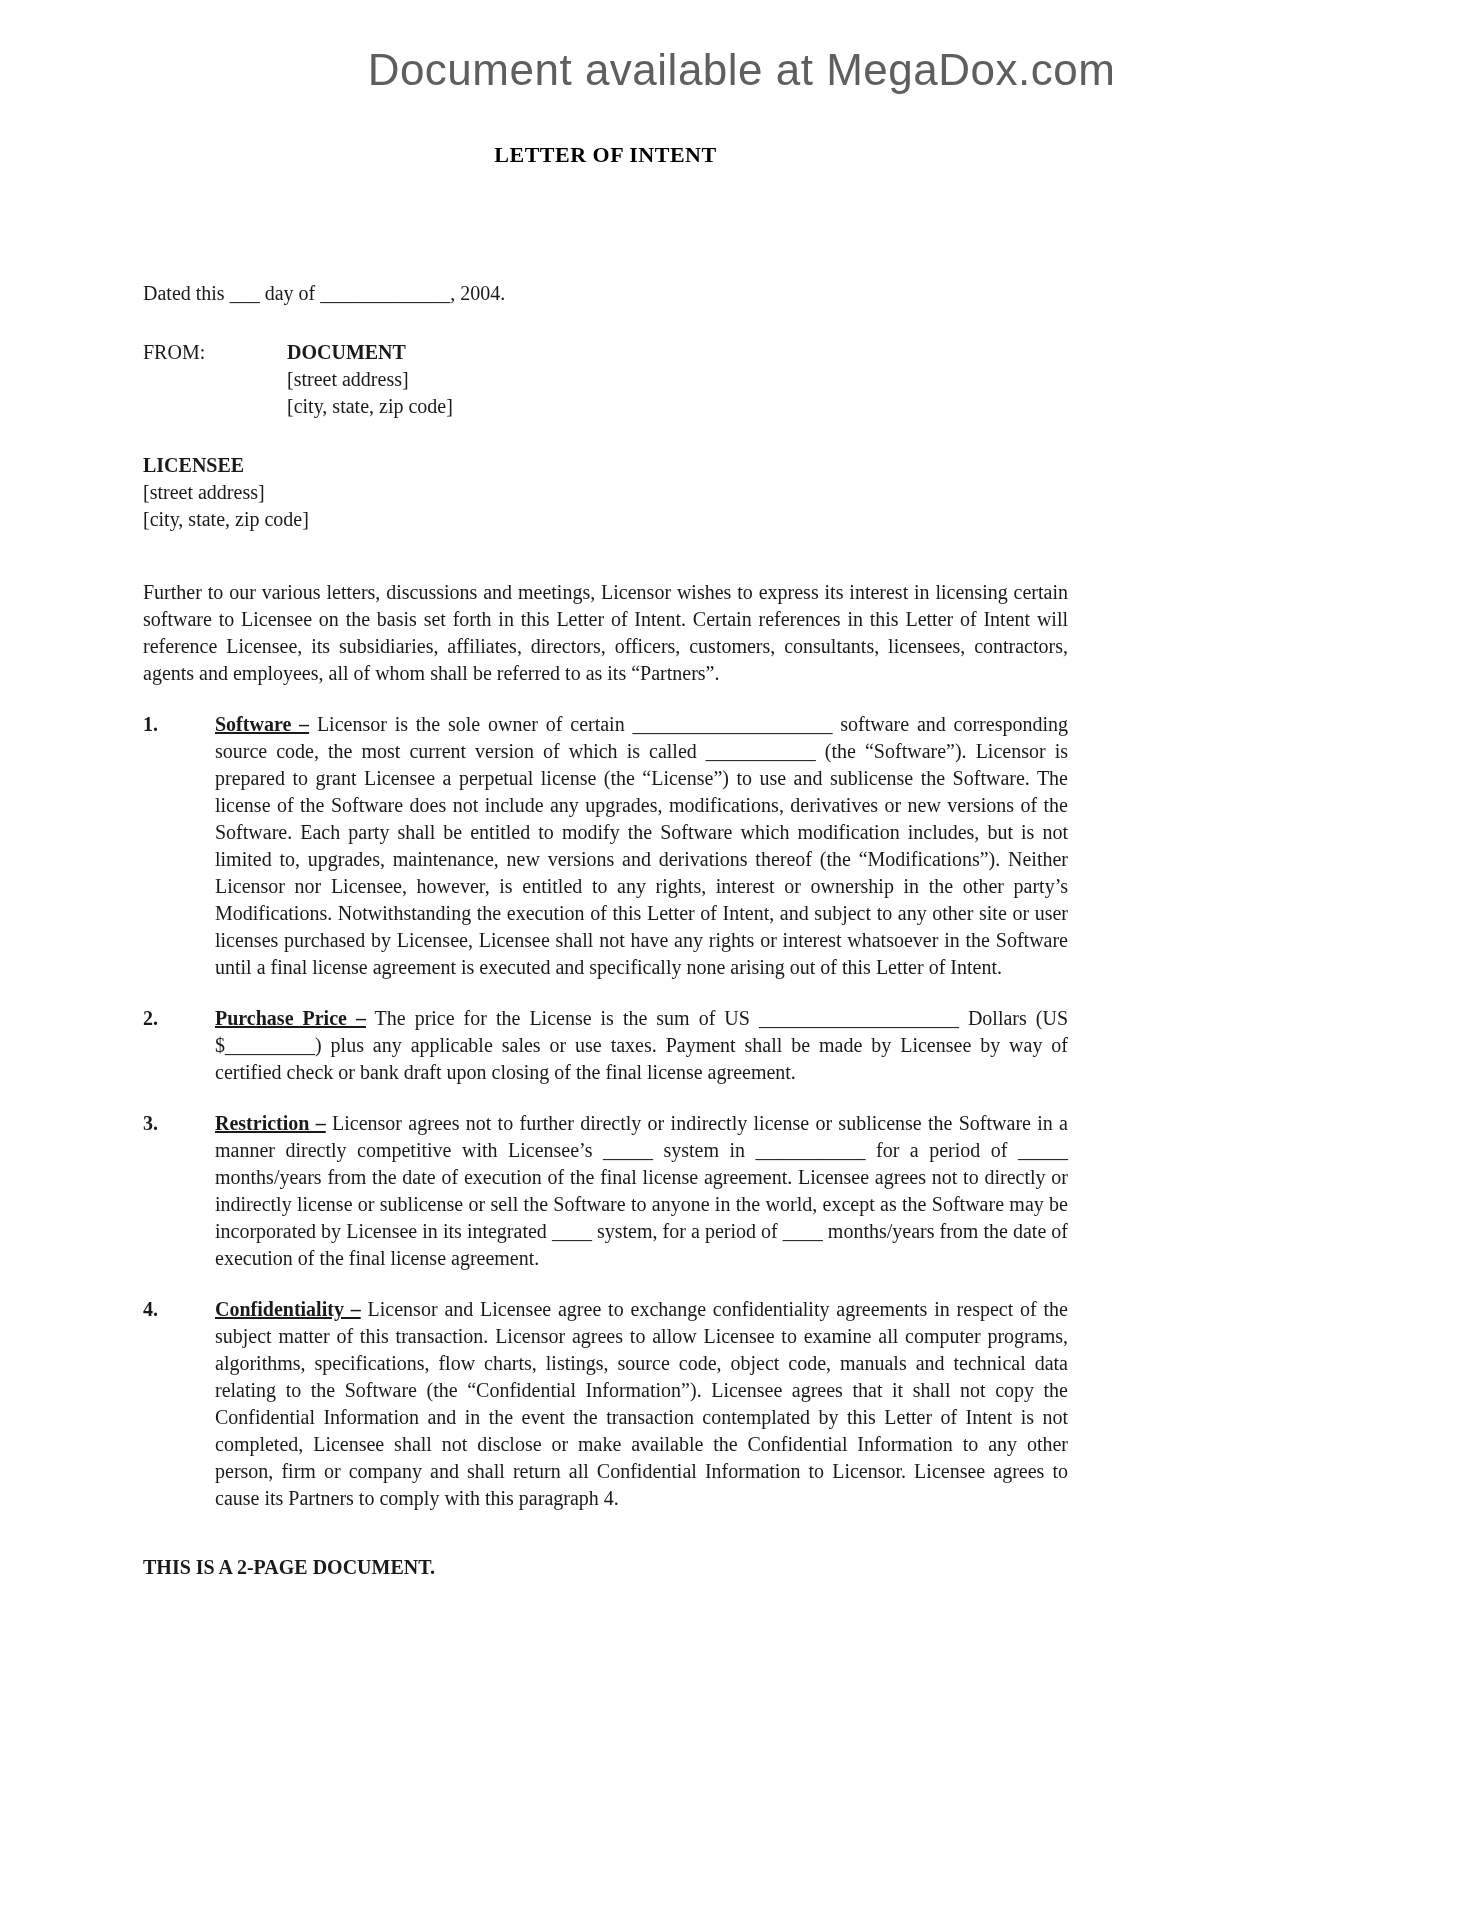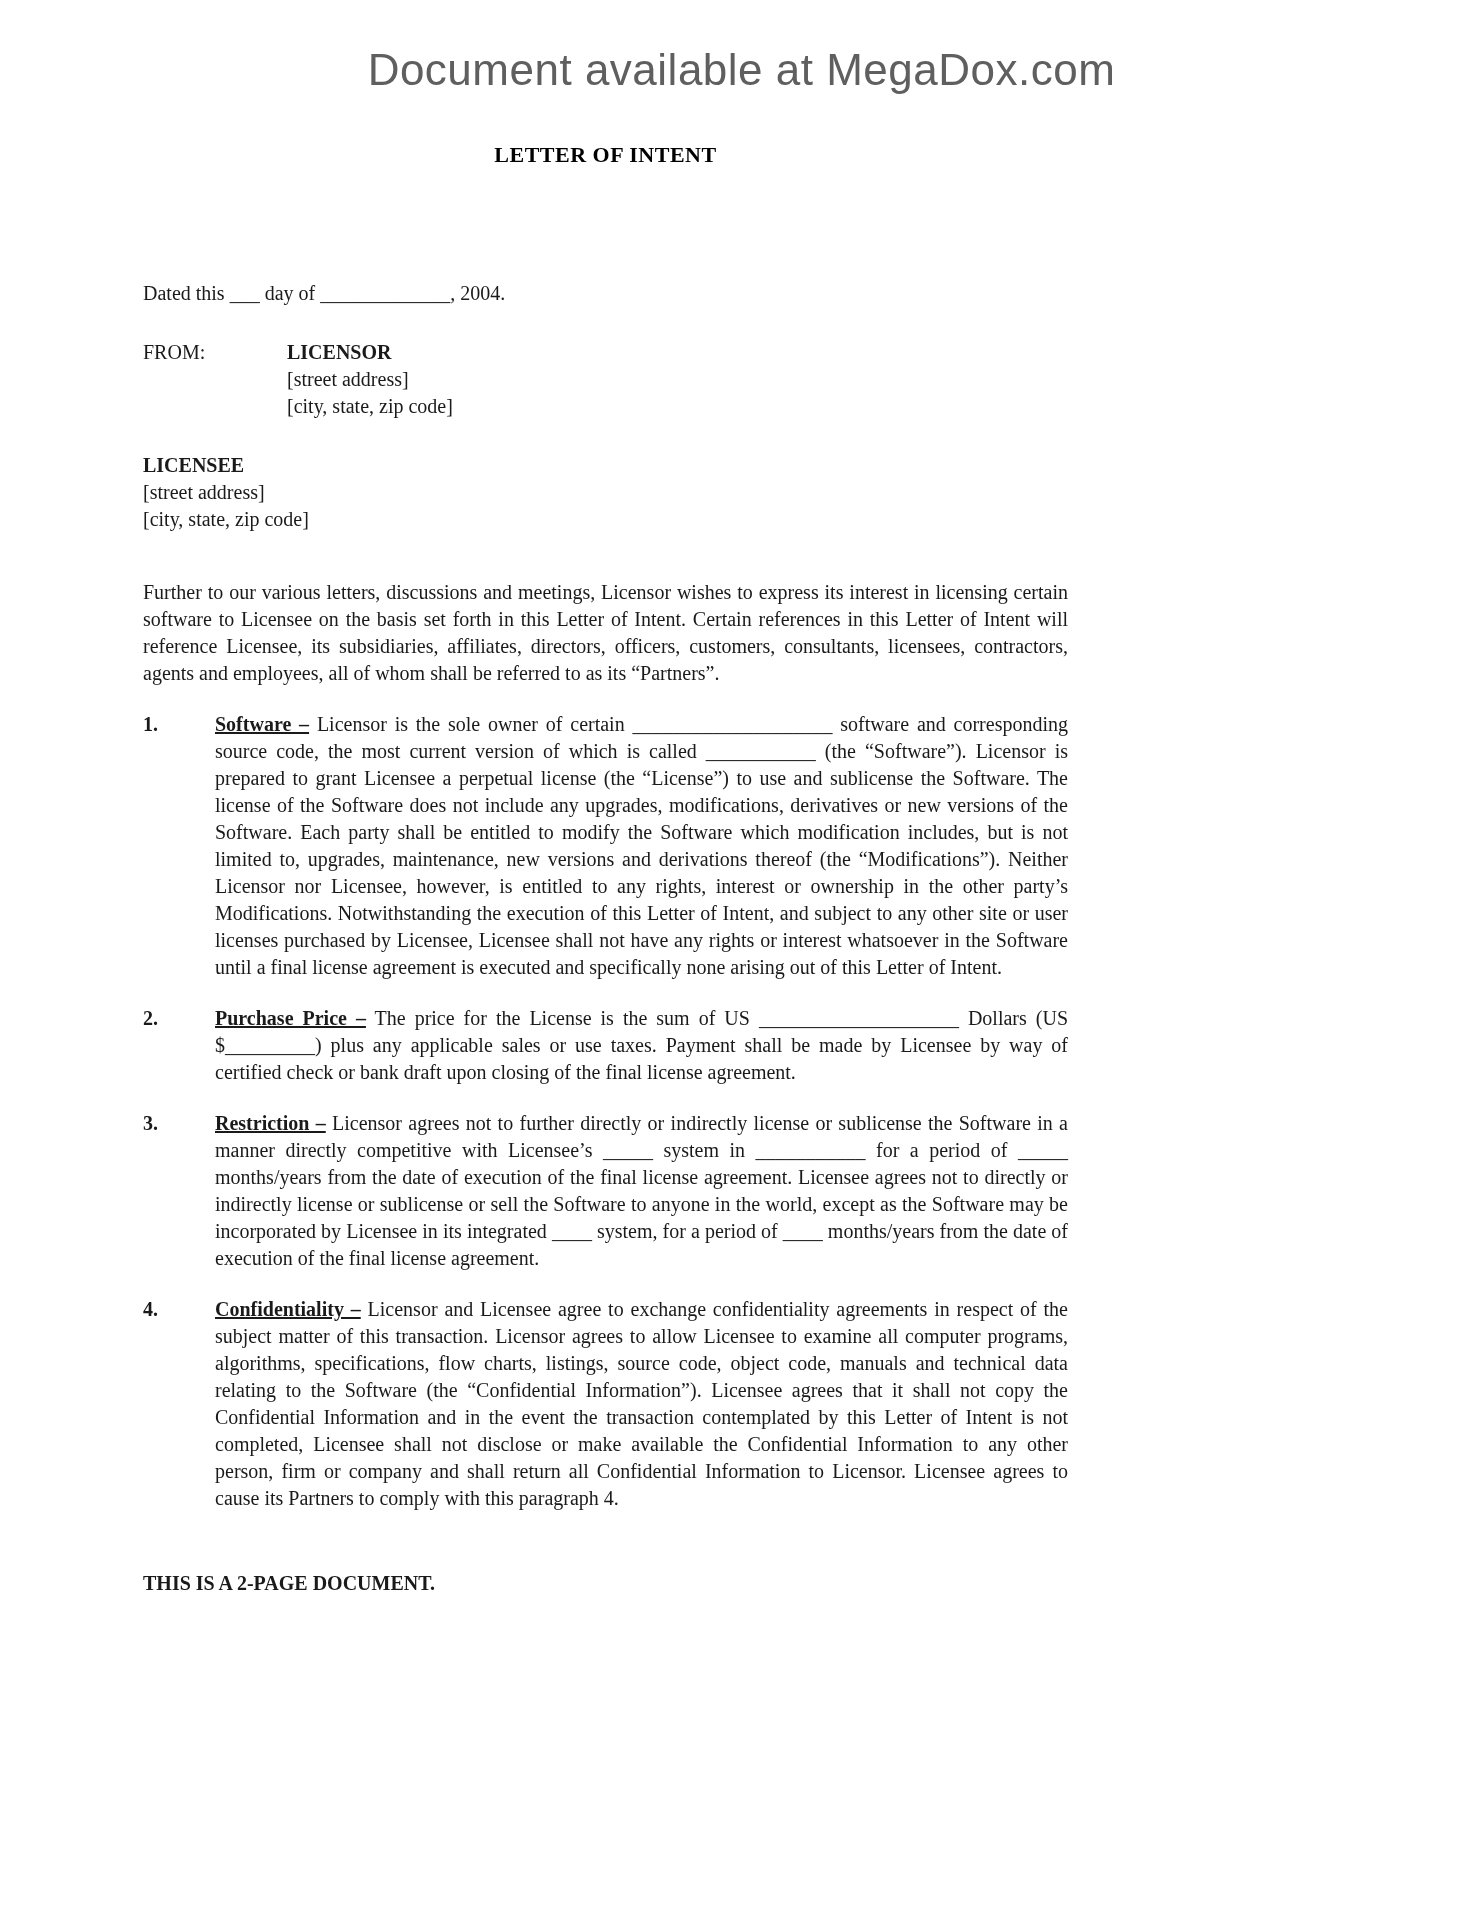--- a/index.html
+++ b/index.html
@@ -40,37 +40,37 @@
   }
   .dated { margin-top: 108px; }
   .party { display: flex; margin-top: 32px; }
   .party-label { width: 144px; flex-shrink: 0; }
   .party-name { font-weight: bold; }
   .intro { margin-top: 46px; text-align: justify; }
   .section { display: flex; margin-top: 24px; }
   .sec-num { width: 72px; flex-shrink: 0; font-weight: bold; }
   .sec-text { flex: 1; text-align: justify; }
   .sec-head { font-weight: bold; text-decoration: underline; }
-  .footer-note { margin-top: 58px; font-weight: bold; }
+  .footer-note { margin-top: 42px; font-weight: bold; }
 </style>
 </head>
 <body>
 
 <div class="page">
   <div class="watermark">Document available at MegaDox.com</div>
 
   <div class="content">
     <h1 class="title">LETTER OF INTENT</h1>
 
     <p class="dated">Dated this ___ day of _____________, 2004.</p>
 
     <div class="party">
       <div class="party-label">FROM:</div>
       <div class="party-details">
-        <div class="party-name">LICENSOR</div>
+        <div class="party-name">DOCUMENT</div>
         <div>[street address]</div>
         <div>[city, state, zip code]</div>
       </div>
     </div>
 
     <div class="party">
       <div class="party-details">
         <div class="party-name">LICENSEE</div>
         <div>[street address]</div>
         <div>[city, state, zip code]</div>

